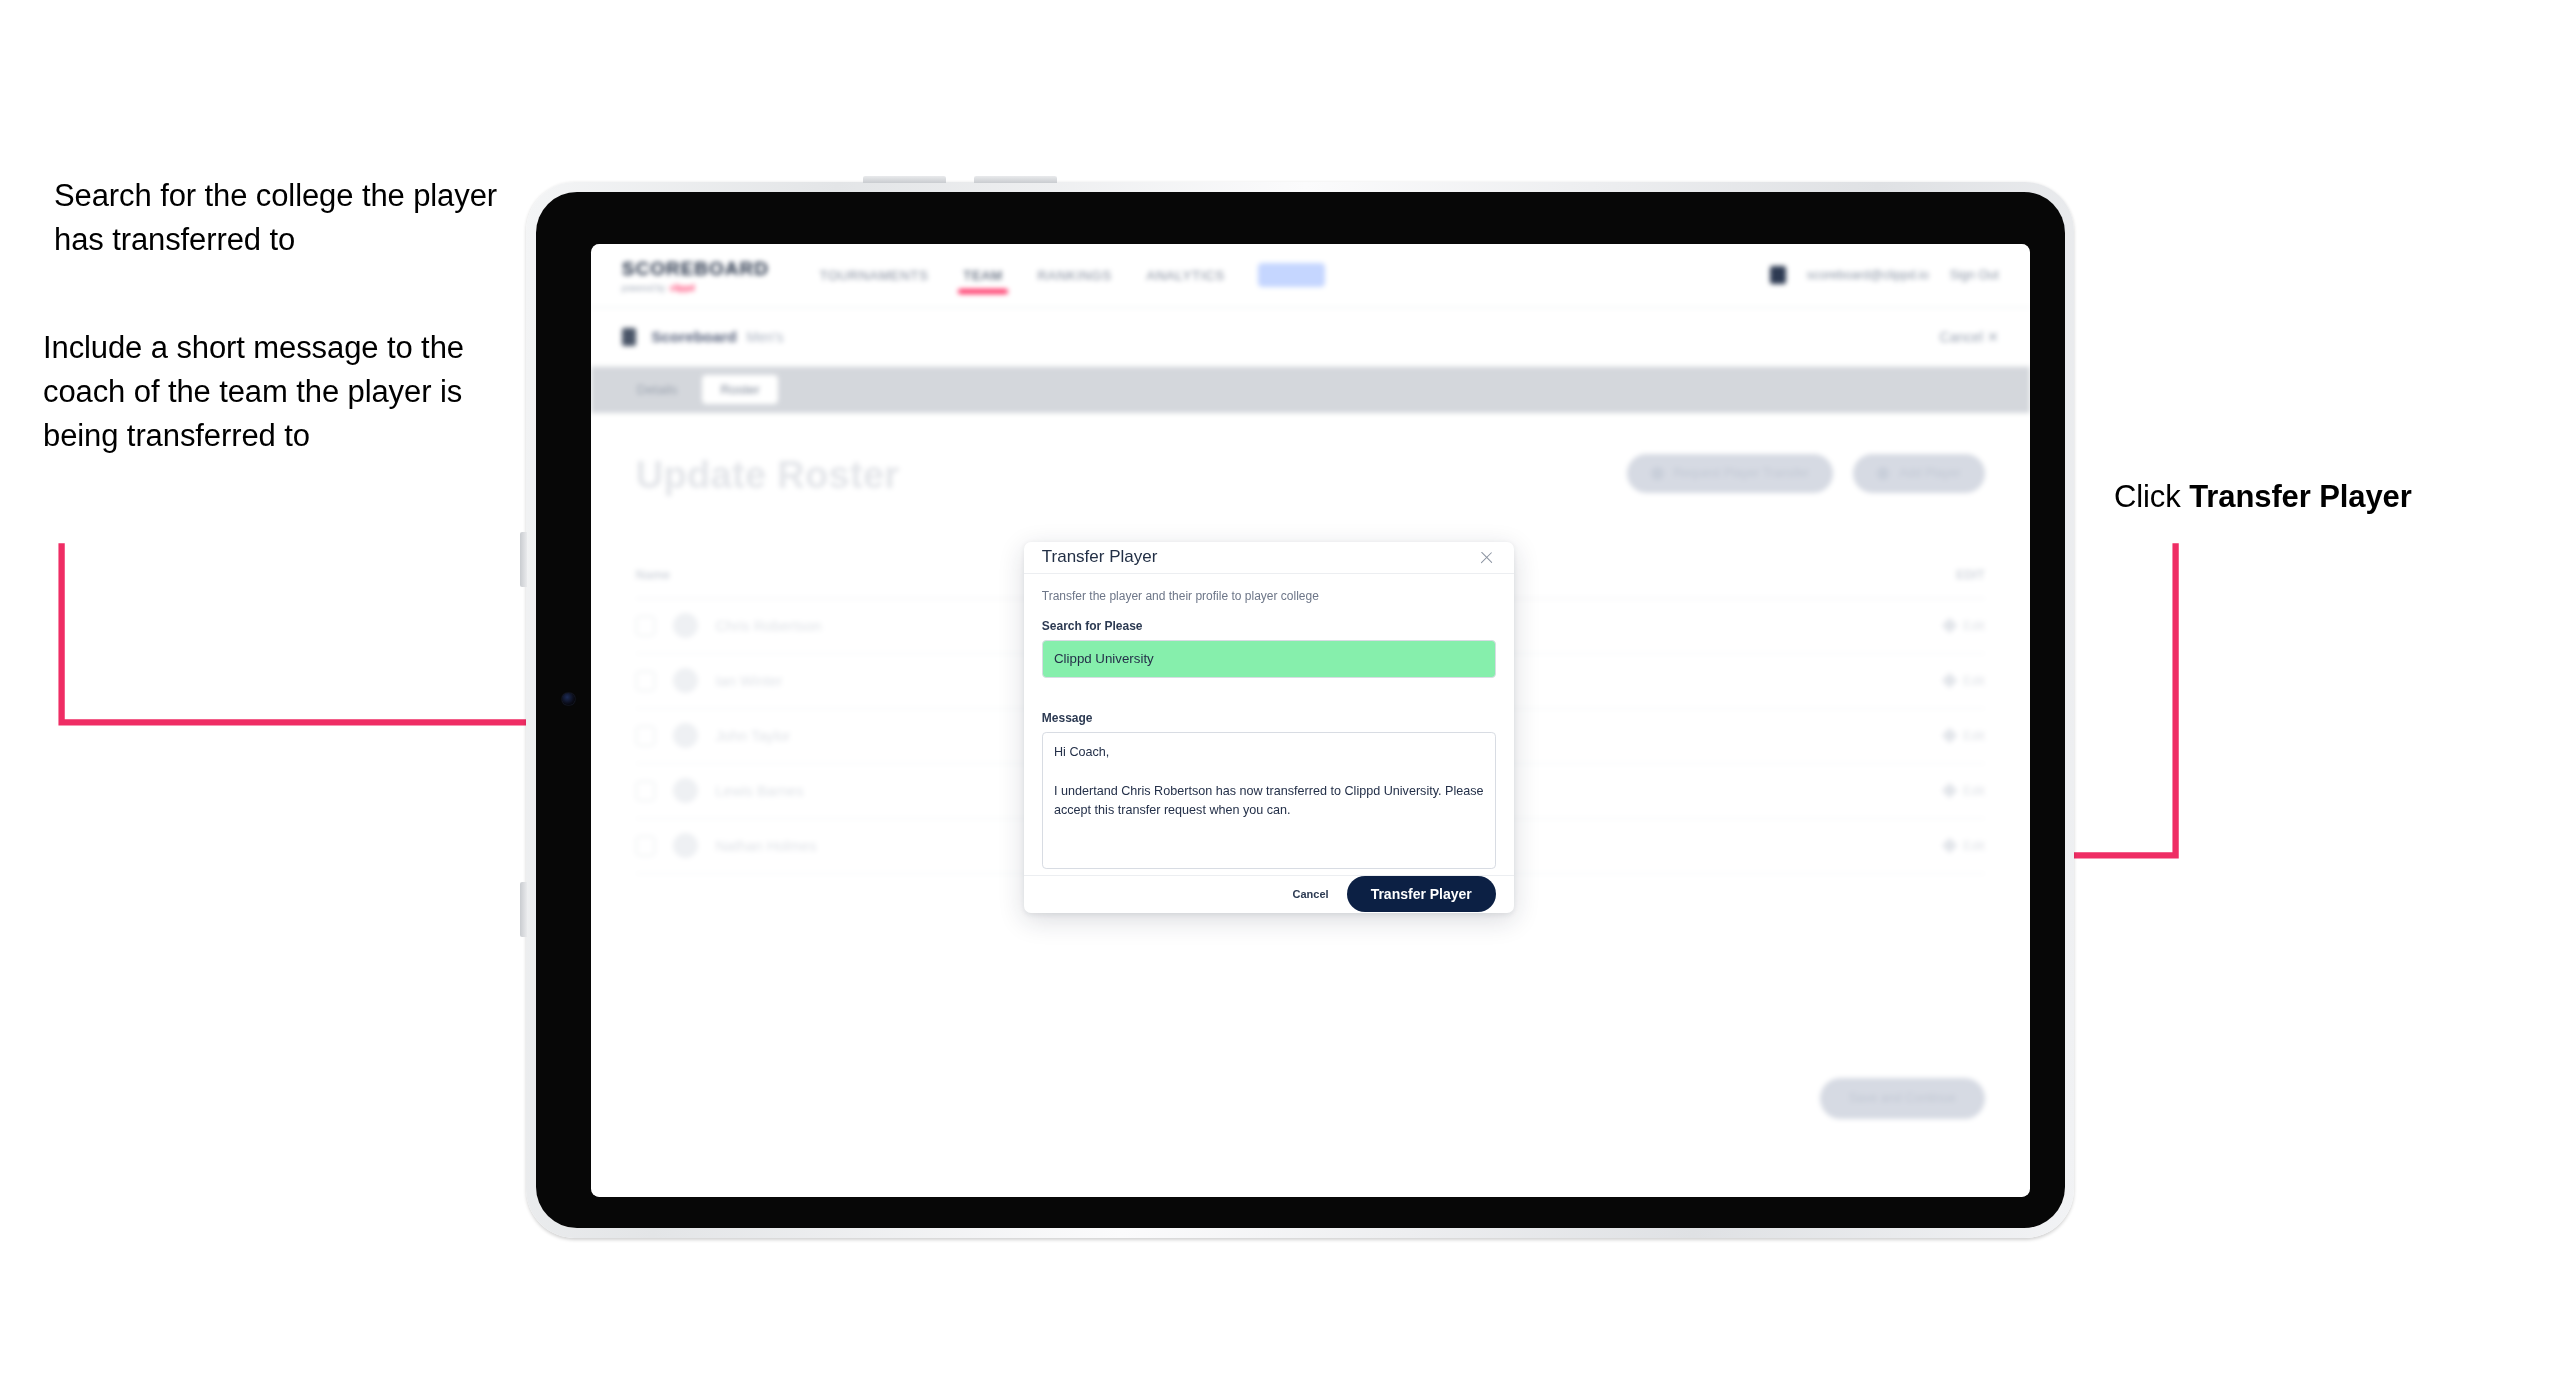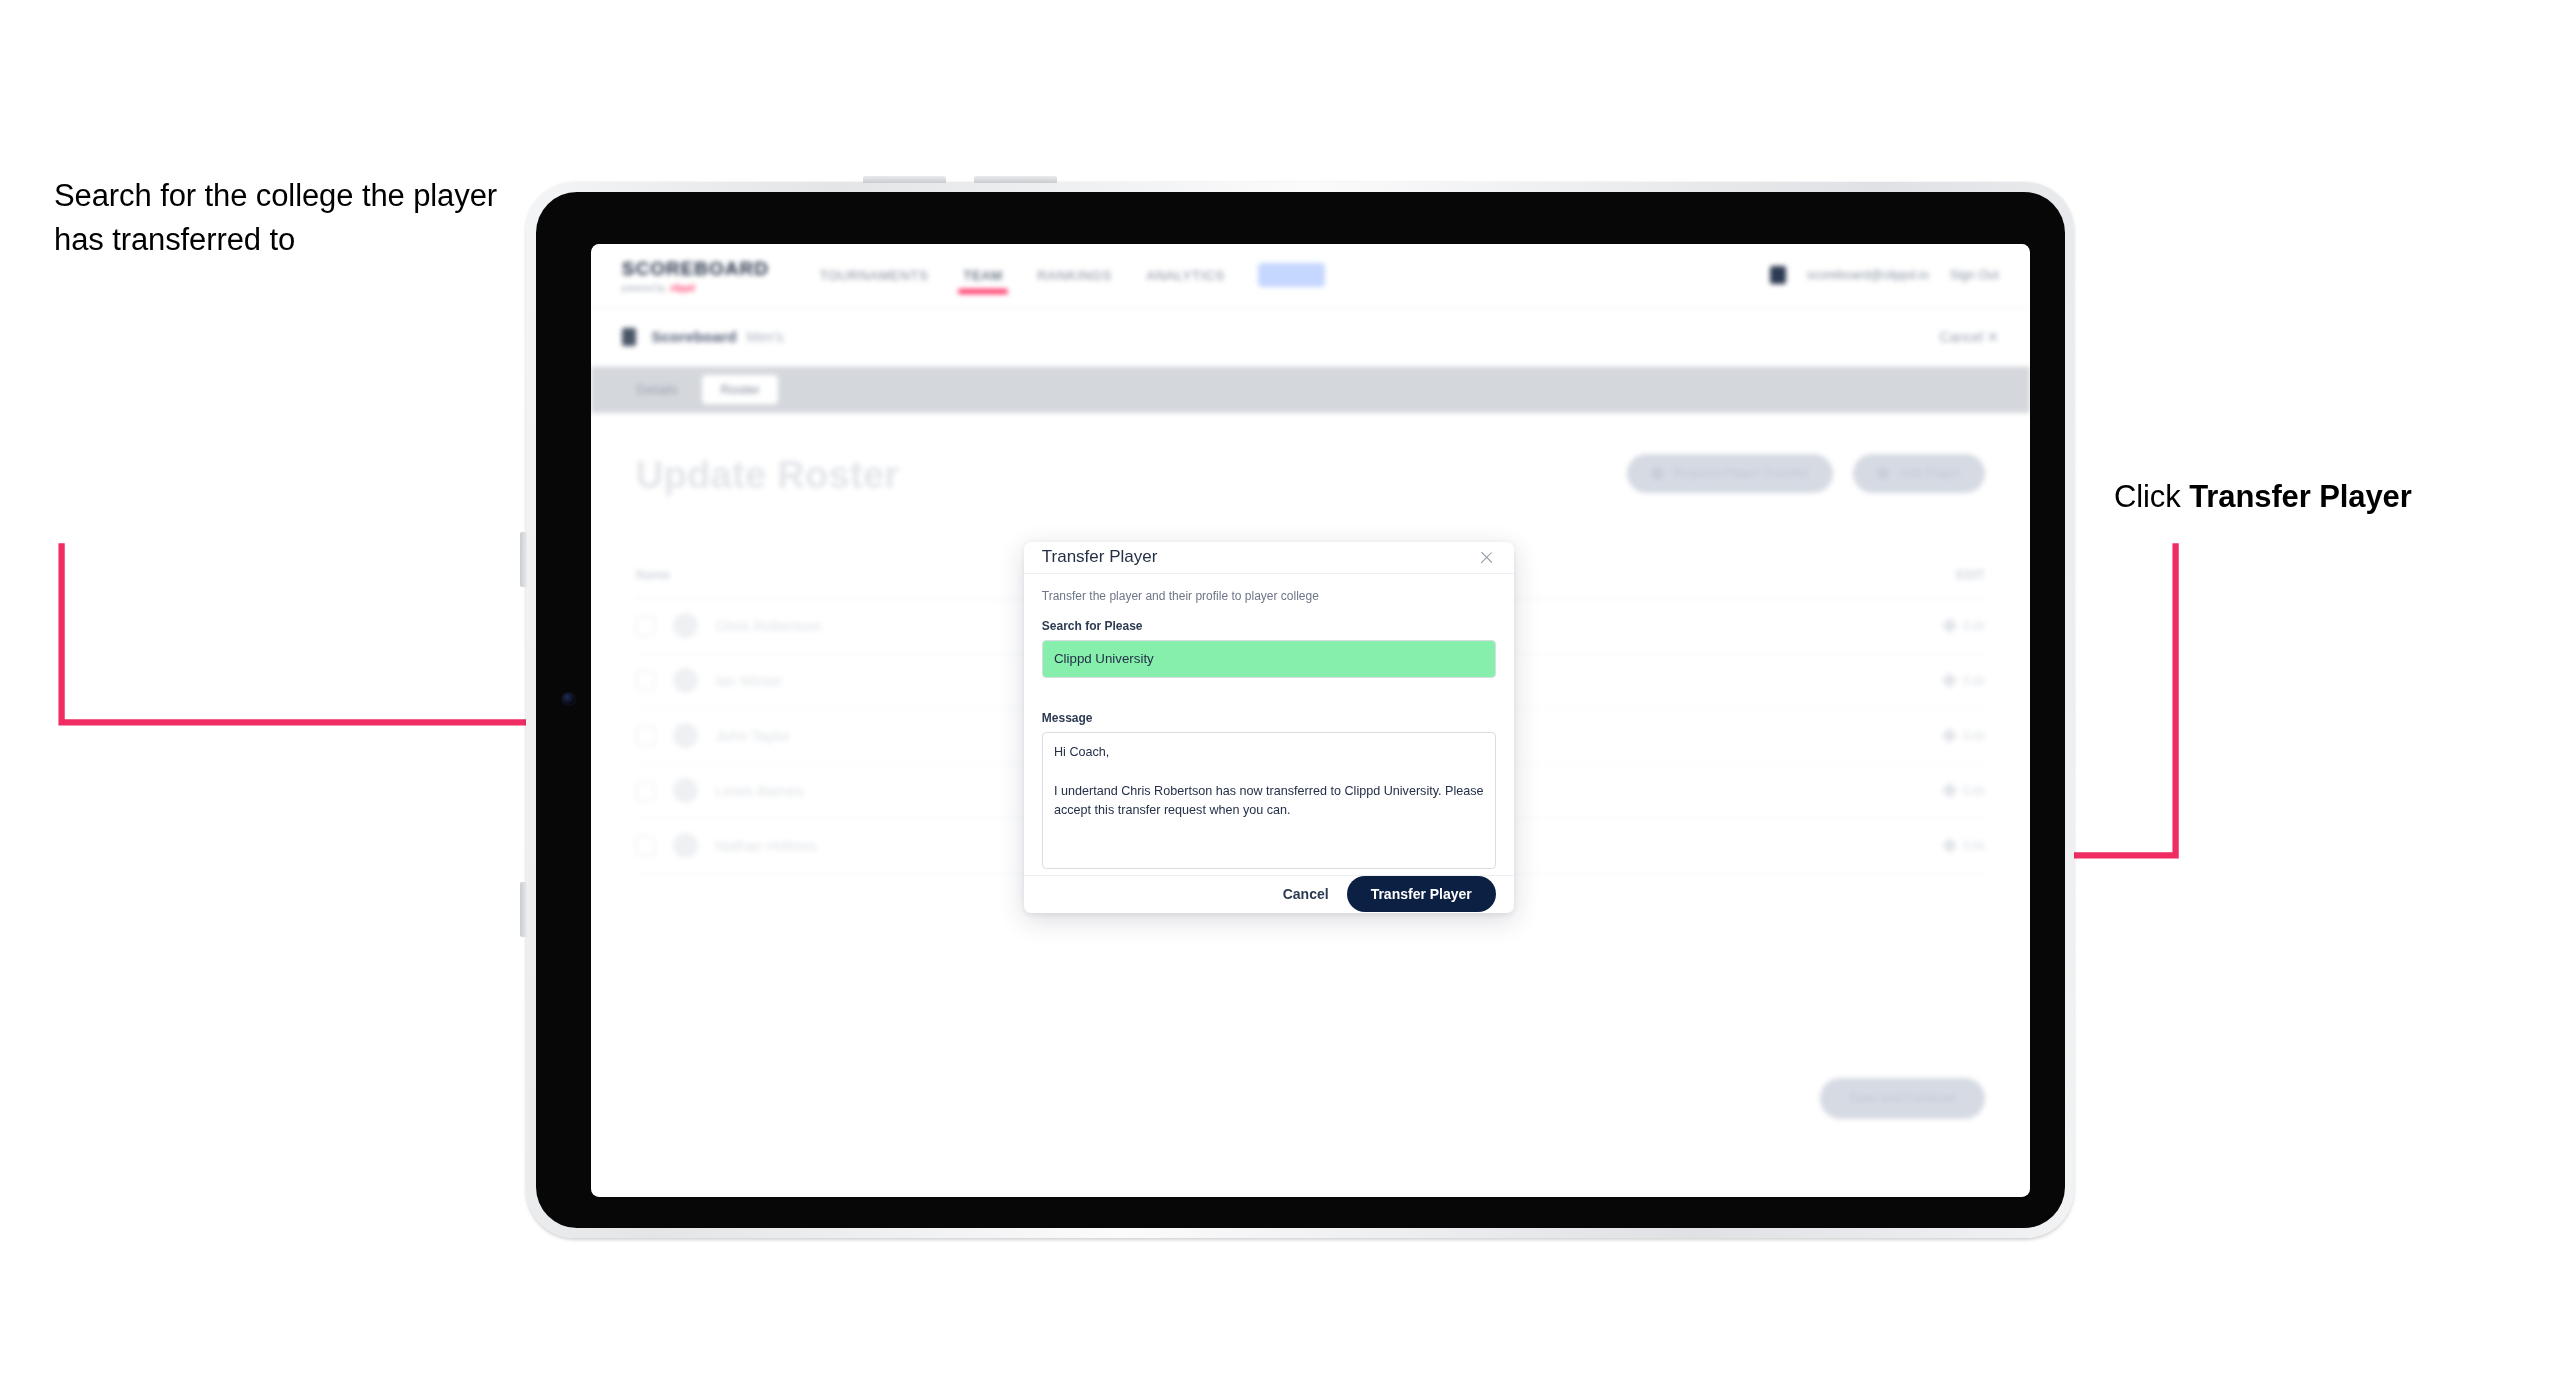--- a/index.html
+++ b/index.html
@@ -193,35 +193,36 @@
     width:100%; height: 137px; border:0.7px solid #d8dce3; border-radius:4.2px;
     padding: 9.8px 11.2px; font-size:12.6px; color:#243049; line-height:1.55;
     resize:none; font-family:"Liberation Sans", sans-serif; background:#fff;
   }
   #modal-footer {
     height: 59px; border-top:0.7px solid #eceef1;
     display:flex; align-items:center; justify-content:flex-end;
     gap: 18px; padding: 0 18px;
   }
   #cancel-button {
-    background:none; border:none; font-size:14px; color:#2c3a52; font-weight:600;
+    background:none; border:none; font-size:11px; color:#2c3a52; font-weight:600;
     cursor:pointer; font-family:"Liberation Sans", sans-serif;
   }
   #transfer-button {
     background:#0c2044; color:#fff; border:none; border-radius:699px;
     height:36px; padding: 0 24px; font-size:14px; font-weight:600; cursor:pointer;
     font-family:"Liberation Sans", sans-serif;
   }
 </style>
 </head>
 <body>
 
 <div id="stage">
 
   <div class="annot" id="annot-left-1">Search for the college the player has transferred to</div>
+  <div class="annot" id="annot-left-2">Include a short message to the coach of the team the player is being transferred to</div>
 
   <div class="annot" id="annot-right"><span>Click </span><b>Transfer Player</b></div>
 
   <svg class="arrow-svg" id="arrow-left-svg" viewBox="0 0 1460 300">
     <path d="M8 6 L8 262 L1408 262" fill="none" stroke="#ef2d64" stroke-width="9"></path>
     <path d="M1385 234 L1428 262 L1385 290" fill="none" stroke="#ef2d64" stroke-width="9" stroke-linecap="round" stroke-linejoin="round"></path>
   </svg>
 
   <svg class="arrow-svg" id="arrow-right-svg" viewBox="0 0 960 500">
     <path d="M908 16 L908 462 L42 462" fill="none" stroke="#ef2d64" stroke-width="9"></path>

